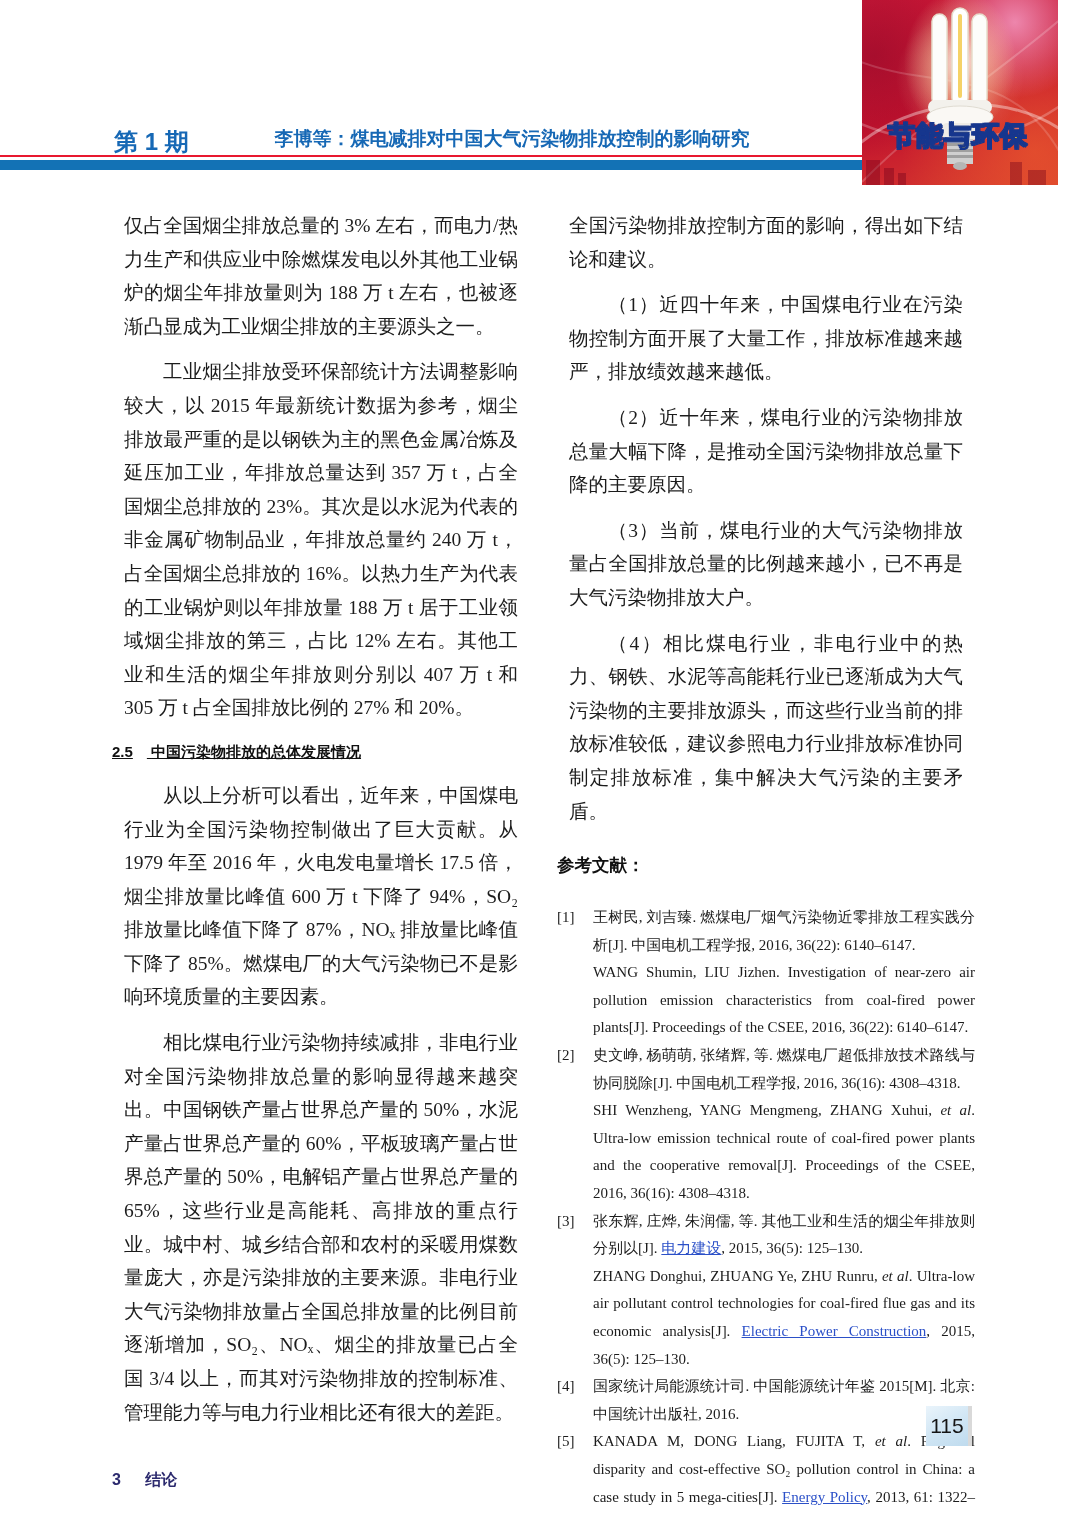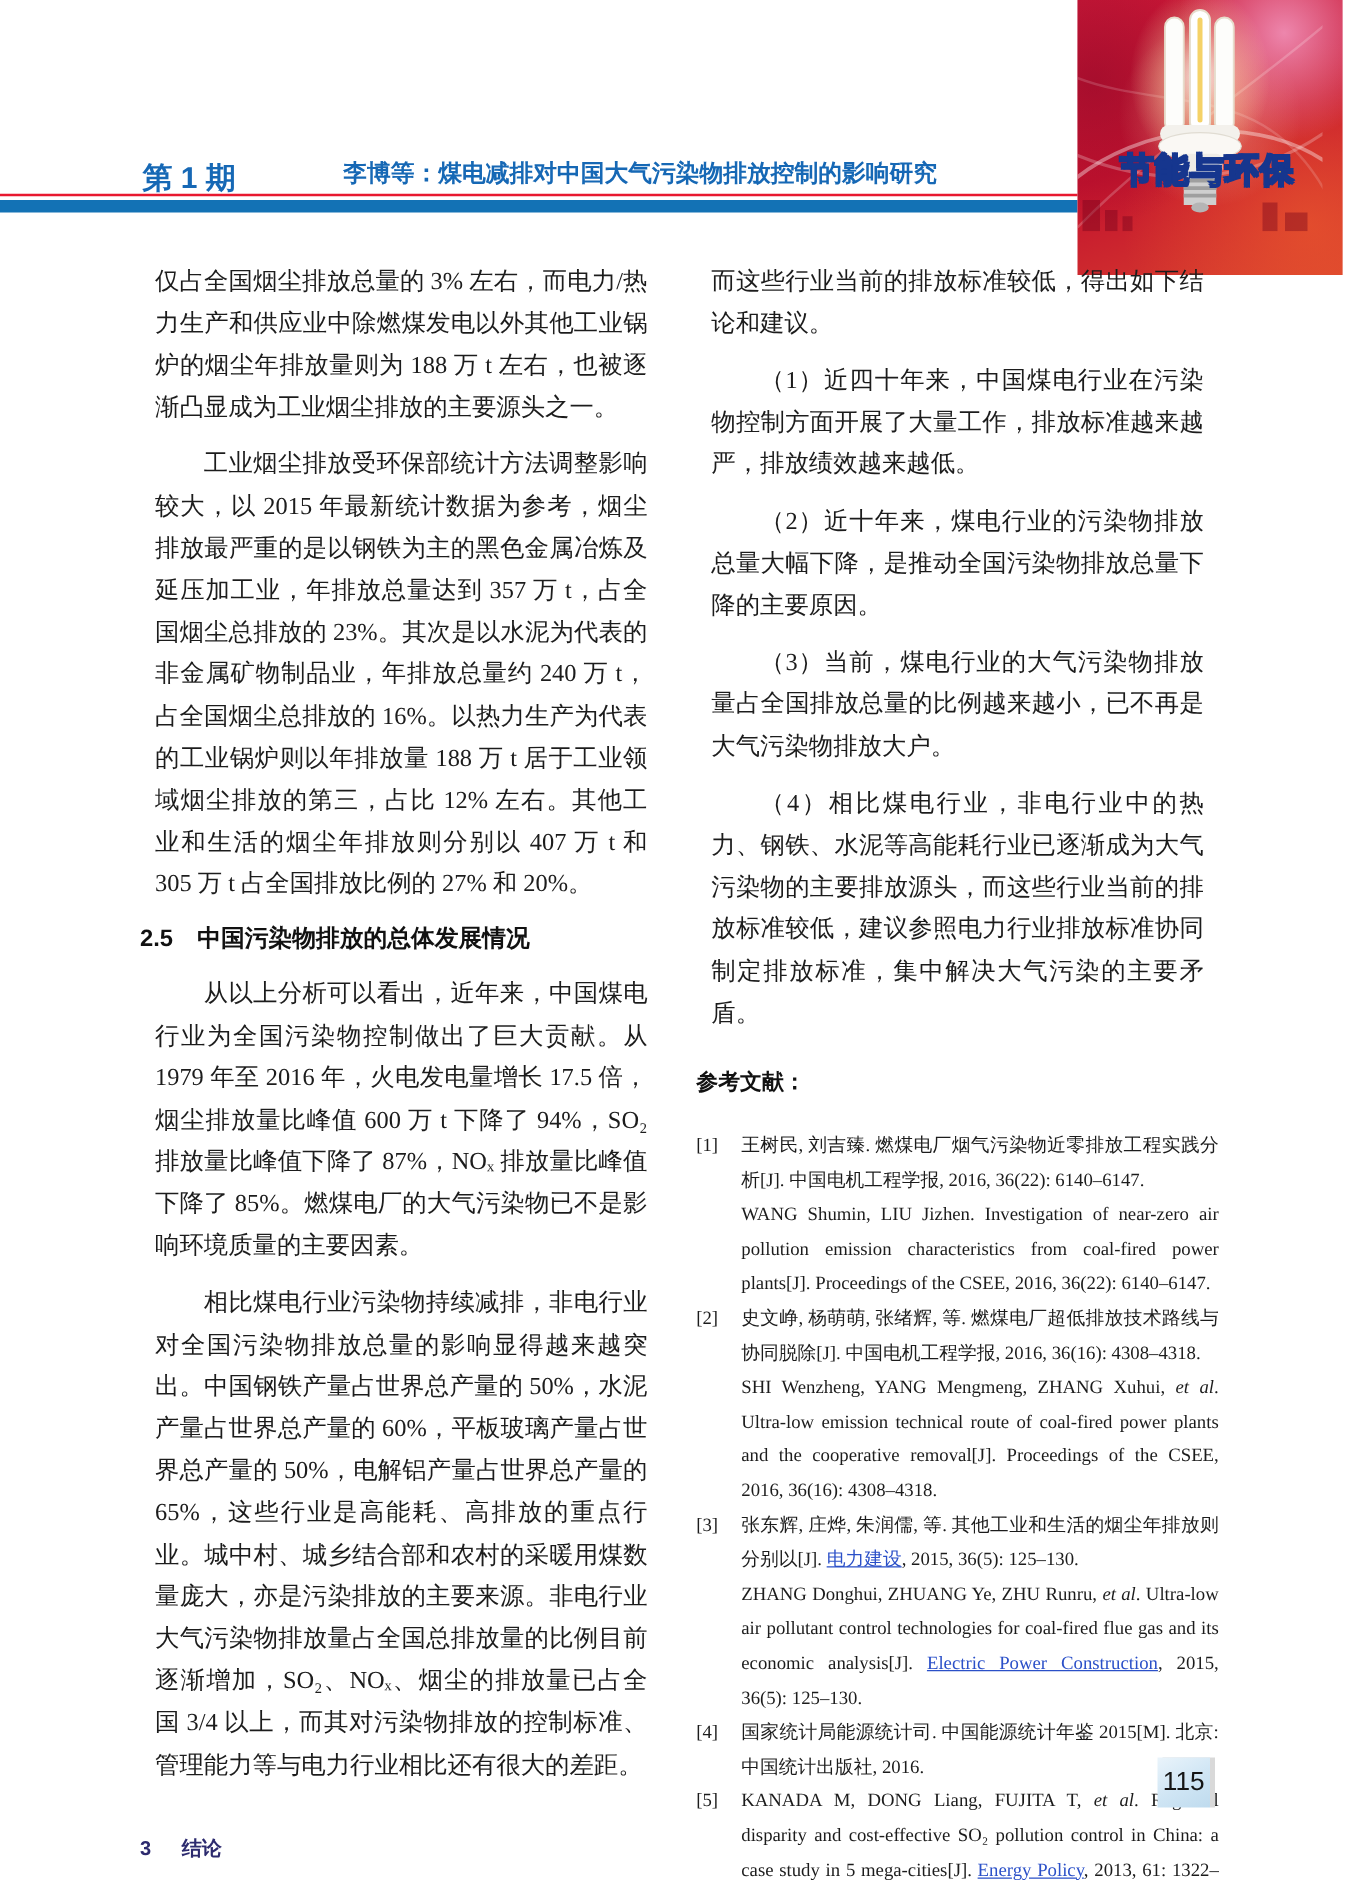--- a/index.html
+++ b/index.html
@@ -8,42 +8,42 @@
 
   
   .header-title{position:absolute;left:112px;top:126px;width:800px;text-align:center;
     font-family:"Liberation Sans","DejaVu Sans",sans-serif;font-weight:bold;font-size:19px;color:#1668b5;}
   .header-issue{position:absolute;left:114px;top:126px;
     font-family:"Liberation Sans","DejaVu Sans",sans-serif;font-weight:bold;font-size:24px;color:#1668b5;}
   .rule-red{position:absolute;left:0;top:155px;width:862px;height:2px;background:#e8182f;}
   .rule-blue{position:absolute;left:0;top:160px;width:862px;height:10px;background:#1372b5;}
 
   
-  .logo{position:absolute;left:862px;top:0;width:196px;height:220px;overflow:hidden;
+  .logo{position:absolute;left:862px;top:0;width:196px;height:185px;overflow:hidden;
     background:
       radial-gradient(circle at 78% 12%, rgba(244,154,194,.85) 0%, rgba(244,154,194,0) 34%),
       radial-gradient(circle at 50% 42%, rgba(255,214,170,.45) 0%, rgba(255,214,170,0) 44%),
       radial-gradient(circle at 6% 30%, rgba(140,8,40,.55) 0%, rgba(140,8,40,0) 46%),
       radial-gradient(circle at 88% 82%, rgba(235,90,45,.65) 0%, rgba(235,90,45,0) 58%),
-      linear-gradient(160deg,#cc1838 0%,#c3122e 50%,#d8402e 100%); padding-left: 16px;}
+      linear-gradient(160deg,#cc1838 0%,#c3122e 50%,#d8402e 100%);}
   .logo svg{position:absolute;left:0;top:0;}
   .logo-title{position:absolute;left:0;right:4px;top:118px;text-align:center;
     font-family:"Liberation Sans","DejaVu Sans",sans-serif;font-weight:bold;font-size:27px;letter-spacing:1px;
     color:#ffd21e;-webkit-text-stroke:1.2px #16368e;
     text-shadow:1px 1px 0 #16368e,-1px -1px 0 #16368e,1px -1px 0 #16368e,-1px 1px 0 #16368e;}
 
   
   .col{position:absolute;top:197px;width:418px;}
   .col-left{left:112px;}
   .col-right{left:557px;}
   .body-p{margin:12px;font-size:19.5px;line-height:33.6px;text-align:justify;text-indent:2em;}
   .body-p.noindent{text-indent:0;}
 
   .sec-h2{margin:7px 0 5px;font-family:"Liberation Sans","DejaVu Sans",sans-serif;
-    font-weight:bold;font-size:19px;line-height:30px;color:#111;}
+    font-weight:bold;font-size:15px;line-height:30px;color:#111;text-decoration:underline;}
   .sec-h2 .num{margin-right:14px;}
   .sec-h1{margin:36px 0 27px;font-family:"Liberation Sans","DejaVu Sans",sans-serif;
     font-weight:bold;font-size:16px;line-height:30px;color:#2c2a6e;}
   .sec-h1 .num{margin-right:20px;}
 
   .refs-heading{margin:25px 0 0;font-family:"Liberation Sans","DejaVu Sans",sans-serif;
     font-weight:bold;font-size:17.5px;color:#111;}
   .ref-list{margin-top:27px;}
   .ref-item{display:flex;font-size:15px;line-height:27.6px;}
   .ref-num{flex:0 0 36px;}
@@ -124,21 +124,21 @@
     <p class="body-p">从以上分析可以看出，近年来，中国煤电行业为全国污染物控制做出了巨大贡献。从 1979 年至 2016 年，火电发电量增长 17.5 倍，烟尘排放量比峰值 600 万 t 下降了 94%，SO₂ 排放量比峰值下降了 87%，NOₓ 排放量比峰值下降了 85%。燃煤电厂的大气污染物已不是影响环境质量的主要因素。</p>
     <p class="body-p">相比煤电行业污染物持续减排，非电行业对全国污染物排放总量的影响显得越来越突出。中国钢铁产量占世界总产量的 50%，水泥产量占世界总产量的 60%，平板玻璃产量占世界总产量的 50%，电解铝产量占世界总产量的 65%，这些行业是高能耗、高排放的重点行业。城中村、城乡结合部和农村的采暖用煤数量庞大，亦是污染排放的主要来源。非电行业大气污染物排放量占全国总排放量的比例目前逐渐增加，SO₂、NOₓ、烟尘的排放量已占全国 3/4 以上，而其对污染物排放的控制标准、管理能力等与电力行业相比还有很大的差距。</p>
     <h2 class="sec-h1">
       <span class="num">3</span>
       <span>结论</span>
     </h2>
     <p class="body-p">本文对中国煤电行业 SO₂、NOₓ 和烟尘大气污染物控制的发展历程进行了研究，系统分析了煤电机组不同污染物控制设施的装机容量、排放绩效及污染物排放量的发展情况，进一步结合全国污染物排放的总体情况，研究了煤电行业减排对</p>
   </div>
 
   <div class="col col-right">
-    <p class="body-p noindent">而这些行业当前的排放标准较低，得出如下结论和建议。</p>
+    <p class="body-p noindent">全国污染物排放控制方面的影响，得出如下结论和建议。</p>
     <p class="body-p">（1）近四十年来，中国煤电行业在污染物控制方面开展了大量工作，排放标准越来越严，排放绩效越来越低。</p>
     <p class="body-p">（2）近十年来，煤电行业的污染物排放总量大幅下降，是推动全国污染物排放总量下降的主要原因。</p>
     <p class="body-p">（3）当前，煤电行业的大气污染物排放量占全国排放总量的比例越来越小，已不再是大气污染物排放大户。</p>
     <p class="body-p">（4）相比煤电行业，非电行业中的热力、钢铁、水泥等高能耗行业已逐渐成为大气污染物的主要排放源头，而这些行业当前的排放标准较低，建议参照电力行业排放标准协同制定排放标准，集中解决大气污染的主要矛盾。</p>
     <h3 class="refs-heading">参考文献：</h3>
     <div class="ref-list">
         <div class="ref-item">
           <span class="ref-num">[1]</span>
           <div class="ref-body">
             <p class="ref-cite zh"><span>王树民, 刘吉臻. 燃煤电厂烟气污染物近零排放工程实践分析[J]. 中国电机工程学报, 2016, 36(22): 6140–6147.</span></p>

